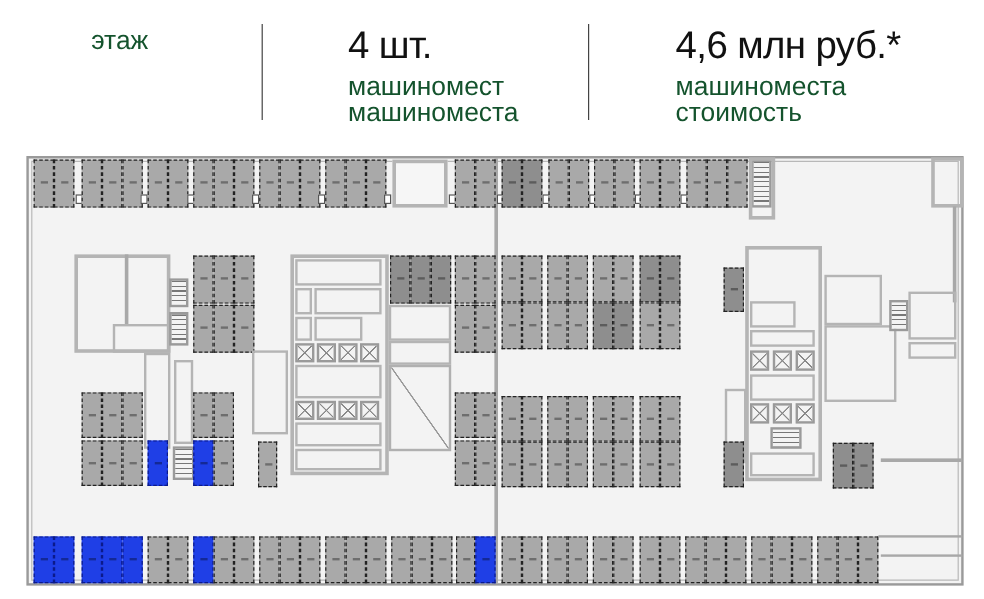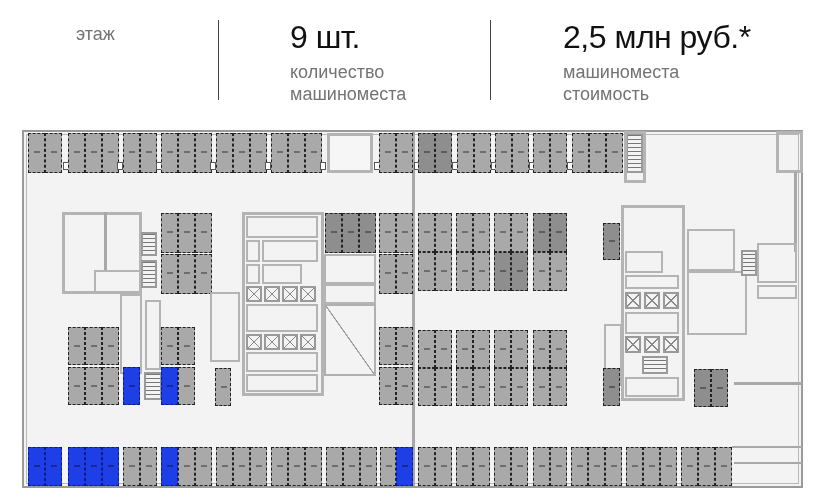--- a/index.html
+++ b/index.html
@@ -1,21 +1,21 @@
 <!DOCTYPE html>
 <html><head>
 <meta charset="utf-8">
 <style>
   * { box-sizing: border-box; margin: 0; padding: 0; }
   html, body { width: 820px; height: 499px; background: #ffffff; overflow: hidden; }
   body { position: relative; font-family: "Liberation Sans", sans-serif; color: #111; }
 
   .stat { position: absolute; top: 18px; text-align: left; }
   .stat .value { font-size: 32px; line-height: 38px; letter-spacing: -0.5px; font-weight: 400; }
-  .stat .label { font-size: 18px; line-height: 22px; margin-top: 5px; color: #737373; }
+  .stat .label { font-size: 22px; line-height: 22px; margin-top: 5px; color: #14532d; }
   .sep { position: absolute; top: 20px; width: 1px; height: 80px; background: #444; }
 
   #plan { position: absolute; left: 22px; top: 130px; width: 781px; height: 358px;
           background: #f3f3f3; border: 2px solid #9a9a9a; box-shadow: inset 0 0 0 2px #f3f3f3, inset 0 0 0 3px #b8b8b8; }
   .spot { position: absolute; background: #a9a9a9; border: 1px dashed #222; }
   .spot.dark { background: #8e8e8e; }
   .spot.available { background: #1f3fe6; border-color: #0b1a8a; }
   .spot::after { content: ""; position: absolute; left: 35%; top: 46%; width: 6px; height: 2px; background: rgba(0,0,0,0.35); }
   .wall { position: absolute; border: 3px solid #b4b4b4; background: transparent; }
   .wall.in { border-width: 2px; }
@@ -33,30 +33,30 @@
 <body>
 
 <div class="stat" style="left:58px;">
   <div class="label" style="padding-left:18px;">
     <div>этаж</div>
   </div>
 </div>
 <div class="sep" style="left:218px;"></div>
 
 <div class="stat" style="left:290px;">
-  <div class="value">9 шт.</div>
+  <div class="value">4 шт.</div>
   <div class="label">
-    <div>количество</div>
+    <div>машиномест</div>
     <div>машиноместа</div>
   </div>
 </div>
 <div class="sep" style="left:490px;"></div>
 
 <div class="stat" style="left:563px;">
-  <div class="value">2,5 млн руб.*</div>
+  <div class="value">4,6 млн руб.*</div>
   <div class="label">
     <div>машиноместа</div>
     <div>стоимость</div>
   </div>
 </div>
 
 <div id="plan">
 
   <div class="line" style="left:388px; top:0; width:3px; height:354px;"></div>
 

